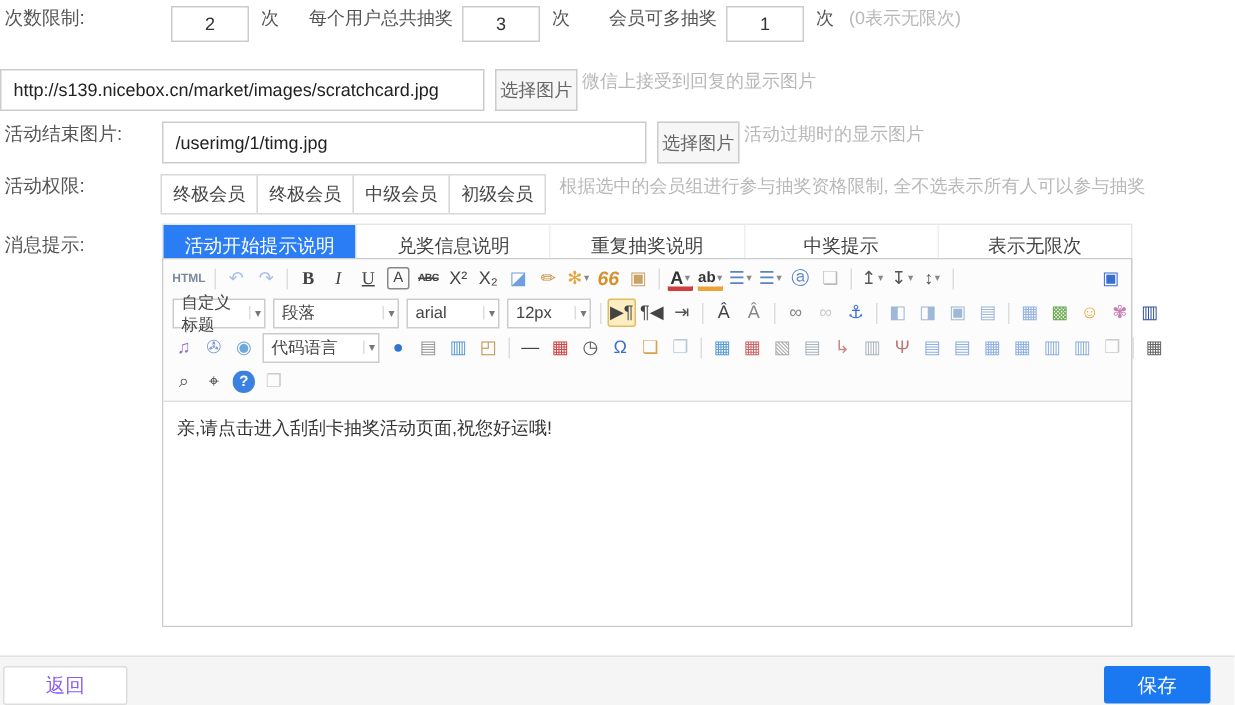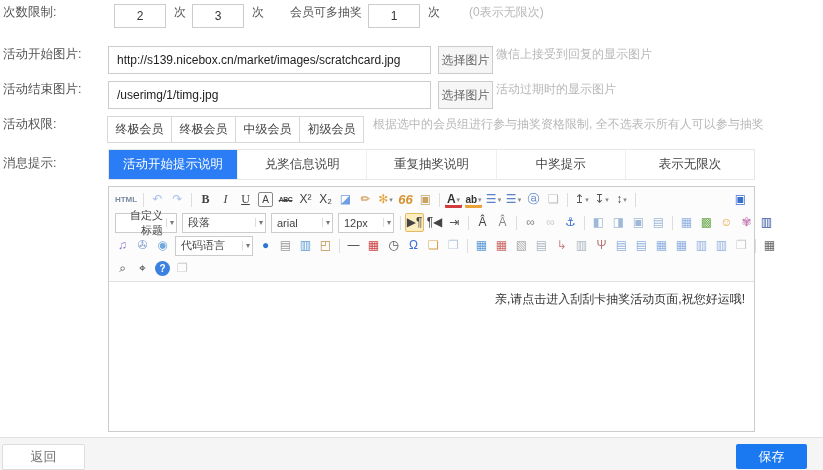--- a/index.html
+++ b/index.html
@@ -24,22 +24,22 @@
   .grp-btn:first-child { margin-left:0; }
   .perm-hint { margin-left:9px; }
 
   .tabbar { position:absolute; left:108px; top:149px; width:647px; height:31px;
     display:flex; border:1px solid #e7e7e7; background:#fff; }
   .tab { flex:1; display:flex; align-items:center; justify-content:center;
     color:#444; font-size:12.5px; cursor:pointer; border-left:1px solid #efefef; }
   .tab:first-child { border-left:none; }
   .tab.active { background:#2b7df5; color:#fff; }
 
-  .editor { position:absolute; left:108px; top:186px; width:647px; height:246px;
-    border:1px solid #ccc; background:#fff; display:flex; flex-direction:column;text-align:right; }
+  .editor { position:absolute; left:108px; top:172px; width:647px; height:246px;
+    border:1px solid #ccc; background:#fff; display:flex; flex-direction:column; }
   .toolbar { background:#fcfcfc; border-bottom:1px solid #e0e0e0; padding:1px 0; }
   .tb-row { display:flex; align-items:center; height:23px; padding:0 4px; gap:1px; }
   .tb-btn { display:inline-flex; align-items:center; justify-content:center;
     min-width:19px; height:19px; font-size:12px; line-height:19px; cursor:pointer;
     border:1px solid transparent; border-radius:2px; white-space:nowrap; }
   .tb-btn.on { background:#fdeec1; border:1px solid #e3bb63; }
   .tb-btn b.mini { font-size:7px; color:#888; margin-left:1px; font-weight:normal; }
   .tb-sep { width:1px; height:14px; background:#ddd; margin:0 3px; flex-shrink:0; }
   .tb-dd { display:inline-flex; align-items:center; justify-content:space-between;
     height:20px; border:1px solid #ccc; background:#fff; font-size:11px; color:#444;
@@ -57,45 +57,45 @@
   .g-redbar { box-shadow:inset 0 -3px 0 #d23c3c; font-weight:bold; }
   .g-orbar { box-shadow:inset 0 -3px 0 #eba338; font-size:10px; font-weight:bold; }
   .g-help { width:15px; min-width:15px; height:15px; border-radius:50%; background:#3b82e0;
     color:#fff; font-size:10px; font-weight:bold; margin:2px; }
   .content { flex:1; padding:8px 9px; color:#333; font-size:12px; line-height:1.6;
     background:#fff; cursor:text; }
 
   .footer { position:absolute; left:0; top:437px; width:823px; height:33px;
     background:#f5f5f5; border-top:1px solid #e2e2e2; }
   .back-btn { position:absolute; left:2px; top:6px; width:83px; height:26px;
-    background:#fff; border:1px solid #ddd; color:#737373; font-size:13px;
+    background:#fff; border:1px solid #ddd; color:#8b5cf6; font-size:13px;
     font-family:inherit; cursor:pointer; border-radius:2px;text-align:center; }
   .save-btn { position:absolute; right:16px; top:6px; width:71px; height:25px;
     background:#1a78f0; border:none; color:#fff; font-size:13px;
     font-family:inherit; cursor:pointer; border-radius:2px; }
 </style>
 </head>
 <body>
 
 <div class="page">
 
   <div class="row" style="top:4px;">
     <div class="lbl">次数限制:</div>
     <input class="num-input" style="margin: 0px 8px 0px 6px;" type="text" value="2">
     <span>次</span>
+    <span style="margin-left:20px;">每个用户总共抽奖</span>
     <input class="num-input" style="margin: 0px 8px 0px 6px;" type="text" value="3">
     <span>次</span>
     <span style="margin-left:26px;">会员可多抽奖</span>
     <input class="num-input" style="margin: 0px 8px 0px 6px;" type="text" value="1">
     <span>次</span>
-    <span class="hint" style="margin-left:29px;">(0表示无限次)</span>
+    <span class="hint" style="margin-left:10px;">(0表示无限次)</span>
   </div>
 
   <div class="row" style="top:46px;">
-    <div class="lbl">活动开始图片:</div>
     <input class="txt-input" type="text" value="http://s139.nicebox.cn/market/images/scratchcard.jpg" style="">
     <button class="pick-btn">选择图片</button>
     <span class="hint">微信上接受到回复的显示图片</span>
   </div>
 
   <div class="row" style="top:81px;">
     <div class="lbl">活动结束图片:</div>
     <input class="txt-input" type="text" value="/userimg/1/timg.jpg" style="">
     <button class="pick-btn">选择图片</button>
     <span class="hint">活动过期时的显示图片</span>

